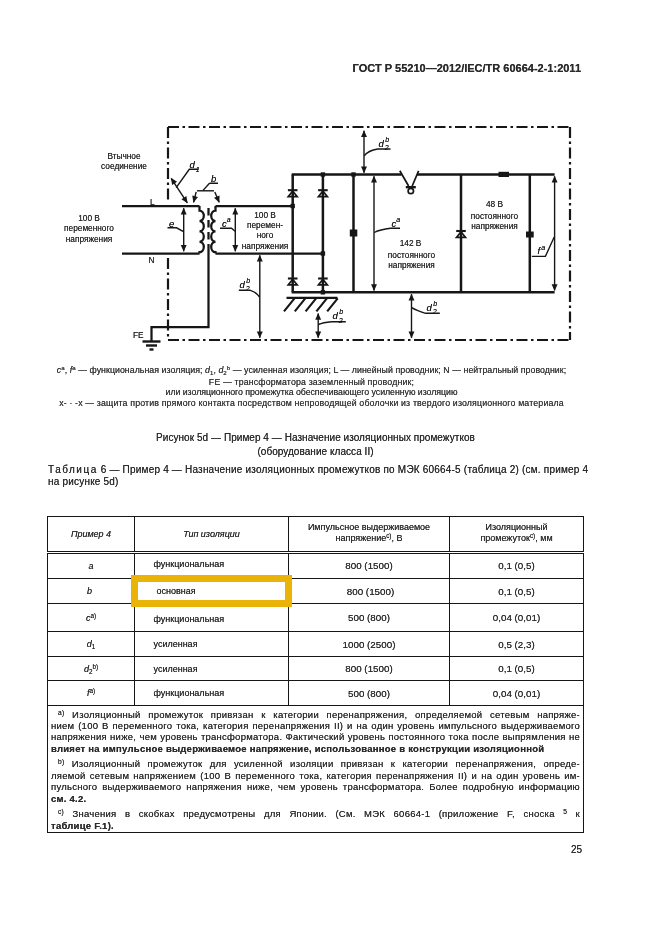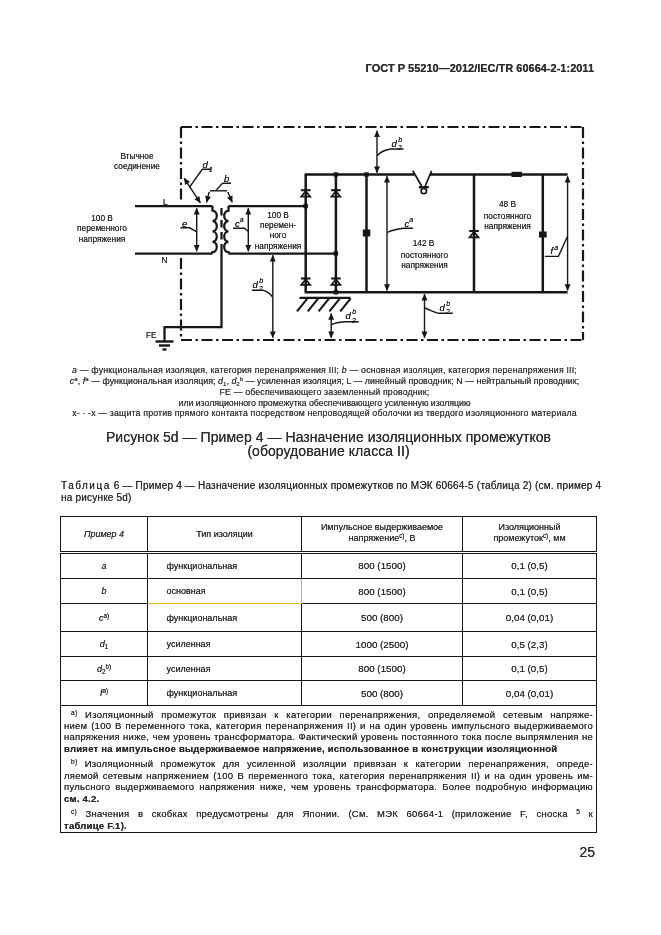--- a/index.html
+++ b/index.html
@@ -1,20 +1,19 @@
 <!DOCTYPE html>
 <html lang="ru"><head>
 <meta charset="utf-8">
 <title>ГОСТ Р 55210</title>
 <style>
   html,body{margin:0;padding:0;background:#fff;}
   .page{position:relative;width:624px;height:935px;background:#ffffff;overflow:hidden;
         font-family:"Liberation Sans", sans-serif;color:#2b2b2b;
         text-shadow:0 0 0.45px rgba(40,40,40,0.9);
-        margin-left:13px;
         -webkit-font-smoothing:antialiased;}
   .abs{position:absolute;}
   i{font-style:italic;}
   sup{font-size:70%;vertical-align:baseline;position:relative;top:-0.45em;}
   sub{font-size:70%;vertical-align:baseline;position:relative;top:0.35em;}
   table{border-collapse:collapse;table-layout:fixed;}
   td,th{font-weight:normal;}
   .jl{text-align:justify;height:11.4px;overflow:hidden;}
   .jl::after{content:"";display:inline-block;width:100%;height:0;}
   .ll{height:11.4px;overflow:hidden;font-weight:bold;}
@@ -233,61 +232,60 @@
 
     <text x="391.5" y="226.8">c</text>
         <text x="396.3" y="222.3" font-size="7">а</text>
 
     <text x="537.5" y="254">f</text>
         <text x="541.3" y="249.5" font-size="7">а</text>
   </g>
 </svg>
 
 <div class="abs" style="left:48px;top:365px;width:527px;font-size:8.8px;letter-spacing:0.15px;line-height:10.6px;text-align:center;color:#3a3a3a;">
-  <div style="letter-spacing:0.18px;"><i>а</i> — функциональная изоляция, категория перенапряжения III; <i>b</i> — основная изоляция, категория перенапряжения III;</div>
   <div style="letter-spacing:0.04px;"><i>c</i><sup>а</sup>, <i>f</i><sup>а</sup> — функциональная изоляция; <i>d</i><sub>1</sub>, <i>d</i><sub>2</sub><sup>b</sup> — усиленная изоляция; L — линейный проводник; N — нейтральный проводник;</div>
-  <div>FE — обеспечивающего заземленный проводник;</div>
+  <div>FE — трансформатора заземленный проводник;</div>
   <div style="letter-spacing:-0.05px;">или изоляционного промежутка обеспечивающего усиленную изоляцию</div>
   <div>х- · -х — защита против прямого контакта посредством непроводящей оболочки из твердого изоляционного материала</div>
 </div>
 
-<div class="abs" style="left:48px;top:431px;width:535px;font-size:14px;letter-spacing:0.05px;line-height:13.5px;text-align:center;color:#2b2b2b;">
+<div class="abs" style="left:48px;top:431px;width:535px;font-size:10px;letter-spacing:0.05px;line-height:13.5px;text-align:center;color:#2b2b2b;">
   Рисунок 5d — Пример 4 — Назначение изоляционных промежутков<br>(оборудование класса II)
 </div>
 
-<div class="abs" style="left:48px;top:480px;width:552px;font-size:10px;letter-spacing:0.2px;line-height:11.7px;color:#2b2b2b;">
+<div class="abs" style="left:48px;top:464px;width:552px;font-size:10px;letter-spacing:0.2px;line-height:11.7px;color:#2b2b2b;">
   <span style="letter-spacing:1.5px;">Таблица</span> 6 — Пример 4 — Назначение изоляционных промежутков по МЭК 60664-5 (таблица 2) (см. пример 4<br>на рисунке 5d)
 </div>
 
 <table class="abs" style="left:47px;top:516px;width:536px;border:1.4px solid #161616;font-size:9px;color:#2b2b2b;">
   <colgroup>
         <col style="width:87px">
         <col style="width:154px">
         <col style="width:161px">
         <col style="width:134px">
       </colgroup>
   <tbody>
 
   <tr style="height:35.5px;">
     <td style="border:1px solid #161616;border-bottom:3px double #161616;text-align:center;font-style:italic;">Пример 4</td>
-    <td style="border:1px solid #161616;border-bottom:3px double #161616;text-align:center;">Тип изоляции</td>
+    <td style="border:1px solid #161616;border-bottom:3px double #161616;text-align:center;font-style:italic;">Тип изоляции</td>
     <td style="border:1px solid #161616;border-bottom:3px double #161616;text-align:center;line-height:10.8px;">Импульсное выдерживаемое<br>напряжение<sup>с)</sup>, В</td>
     <td style="border:1px solid #161616;border-bottom:3px double #161616;text-align:center;line-height:10.8px;">Изоляционный<br>промежуток<sup>с)</sup>, мм</td>
   </tr>
 
   <tr style="height:26.5px;">
     <td style="border:1px solid #161616;text-align:center;"><i>a</i></td>
     <td style="border:1px solid #161616;padding-left:18.5px;">функциональная</td>
     <td style="border:1px solid #161616;text-align:center;font-size:9.8px;">800 (1500)</td>
     <td style="border:1px solid #161616;text-align:center;font-size:9.8px;">0,1 (0,5)</td>
   </tr>
 
   <tr style="height:25px;">
     <td style="border:1px solid #161616;text-align:center;"><i>b</i></td>
-    <td style="border:1px solid #eab308;padding-left:18.5px;">основная</td>
+    <td style="border:7px solid #eab308;padding-left:18.5px;">основная</td>
     <td style="border:1px solid #161616;text-align:center;font-size:9.8px;">800 (1500)</td>
     <td style="border:1px solid #161616;text-align:center;font-size:9.8px;">0,1 (0,5)</td>
   </tr>
 
   <tr style="height:28px;">
     <td style="border:1px solid #161616;text-align:center;"><i>c</i><sup>а)</sup></td>
     <td style="border:1px solid #161616;padding-left:18.5px;">функциональная</td>
     <td style="border:1px solid #161616;text-align:center;font-size:9.8px;">500 (800)</td>
     <td style="border:1px solid #161616;text-align:center;font-size:9.8px;">0,04 (0,01)</td>
   </tr>
@@ -326,15 +324,15 @@
       <div class="jl">пульсного выдерживаемого напряжения ниже, чем уровень трансформатора. Более подробную информацию</div>
       <div class="ll" style="margin-bottom:4.3px;">см. 4.2.</div>
 
       <div class="jl fi"><sup>с)</sup> Значения в скобках предусмотрены для Японии. (См. МЭК 60664-1 (приложение F, сноска <sup>5</sup> к</div>
       <div class="ll">таблице F.1).</div>
     </td>
   </tr>
   </tbody>
 </table>
 
-<div class="abs" style="left:480px;top:844px;width:102px;text-align:right;font-size:14px;color:#2b2b2b;">25</div>
+<div class="abs" style="left:480px;top:844px;width:102px;text-align:right;font-size:10px;color:#2b2b2b;">25</div>
 
 </div>
 
 </body></html>

